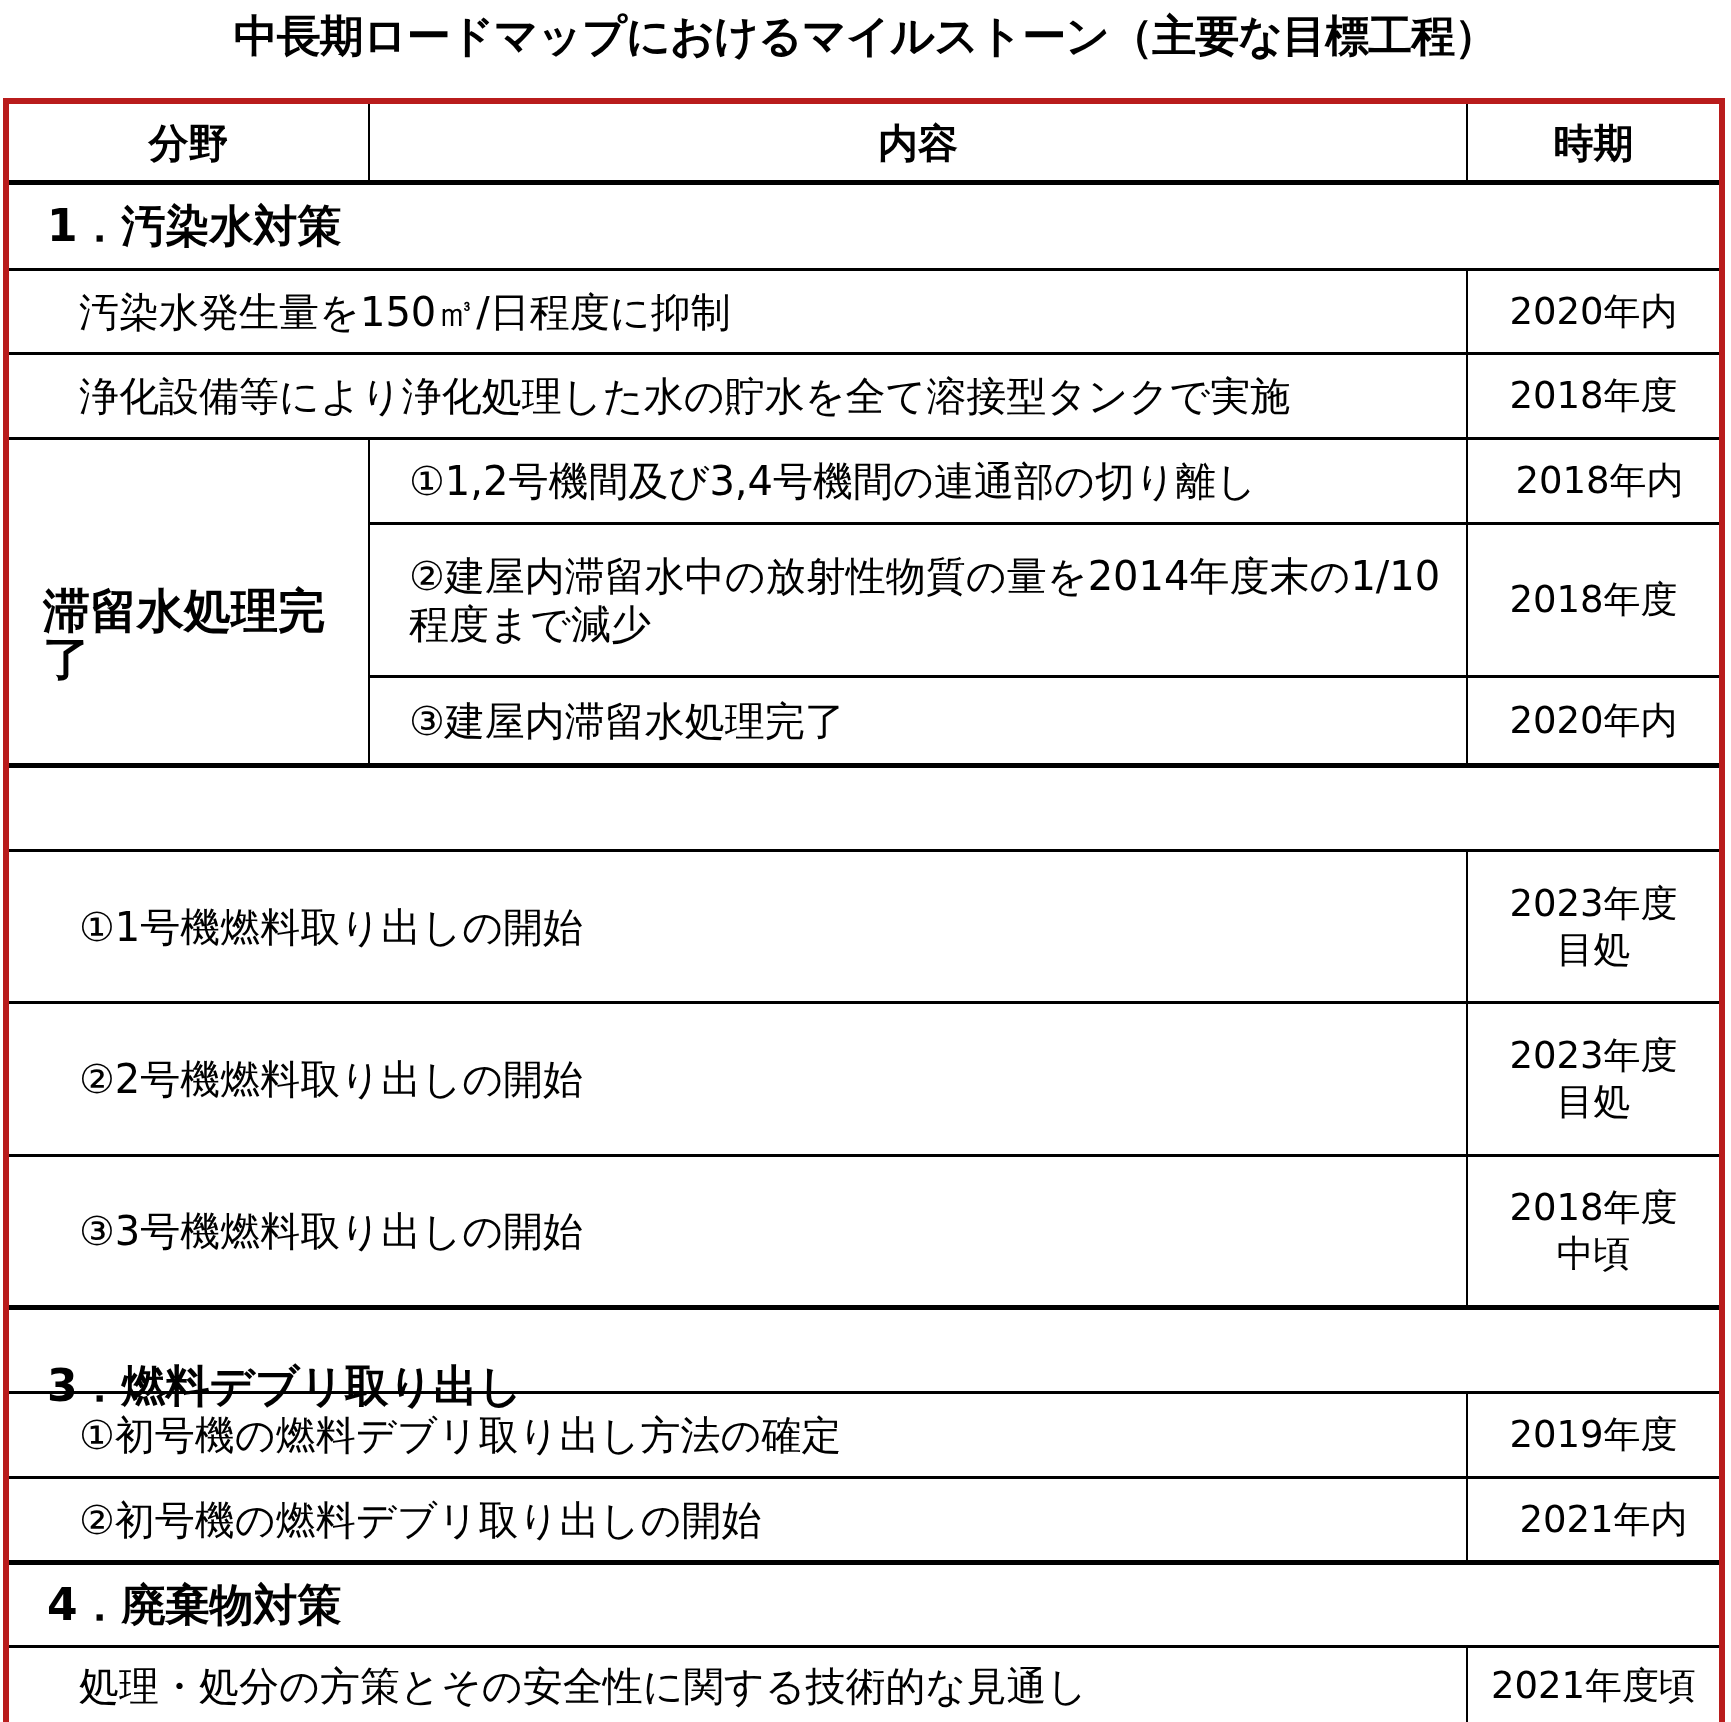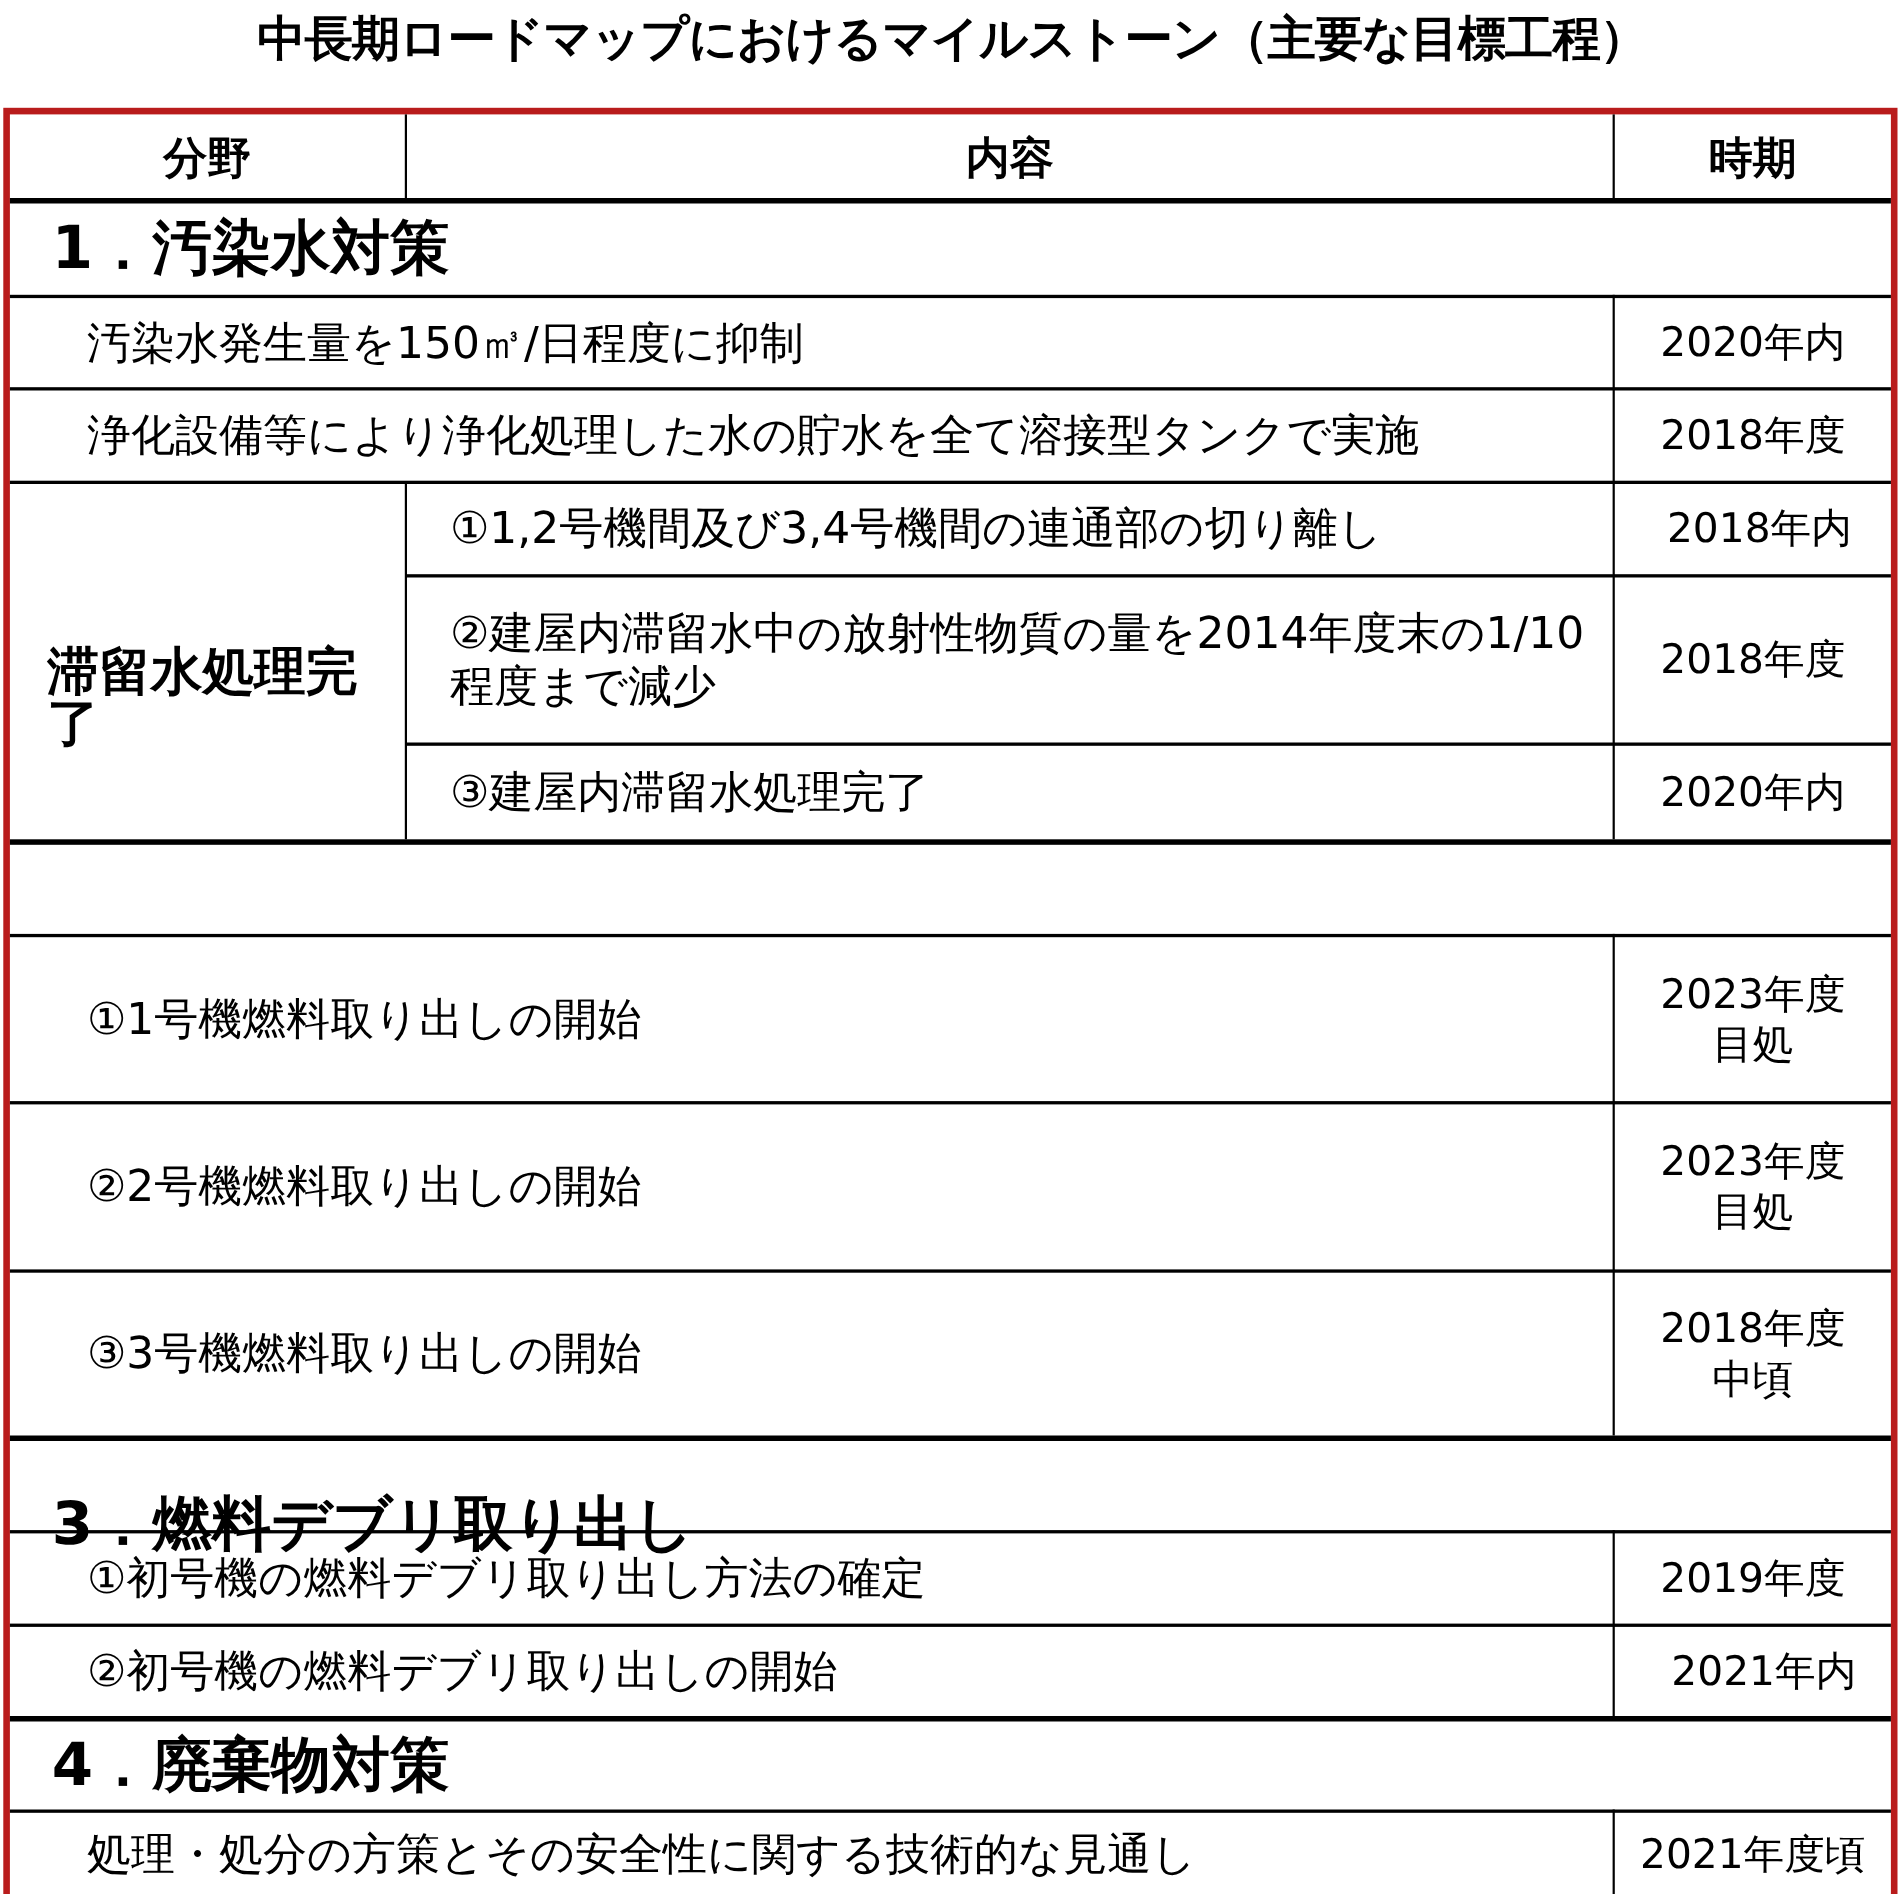--- a/index.html
+++ b/index.html
@@ -6,21 +6,21 @@
   body{width:1731px;height:1722px;position:relative;overflow:hidden;
        font-family:"DejaVu Sans","Liberation Sans",sans-serif;color:#000;}
   .title{position:absolute;left:0;top:6px;width:1731px;text-align:center;
          font-size:44px;font-weight:bold;letter-spacing:-1px;line-height:60px;}
   .tbl{position:absolute;left:3px;top:98px;width:1722px;height:1632px;
        border:6px solid #b91c1c;box-sizing:border-box;}
   .cell{position:absolute;box-sizing:border-box;display:flex;align-items:center;}
   .hline{position:absolute;left:0;width:100%;background:#000;}
   .vline{position:absolute;background:#000;width:2px;}
   .hdr{font-size:40px;font-weight:bold;justify-content:center;}
-  .sec{font-size:54px;font-weight:bold;padding-left:38px;}
+  .sec{font-size:44px;font-weight:bold;padding-left:38px;}
   .txt{font-size:40px;line-height:48px;}
   .date{font-size:37px;justify-content:center;text-align:center;line-height:46px;}
 </style>
 </head>
 <body>
 
 <div class="title">中長期ロードマップにおけるマイルストーン（主要な目標工程）</div>
 
 <div class="tbl">
 

